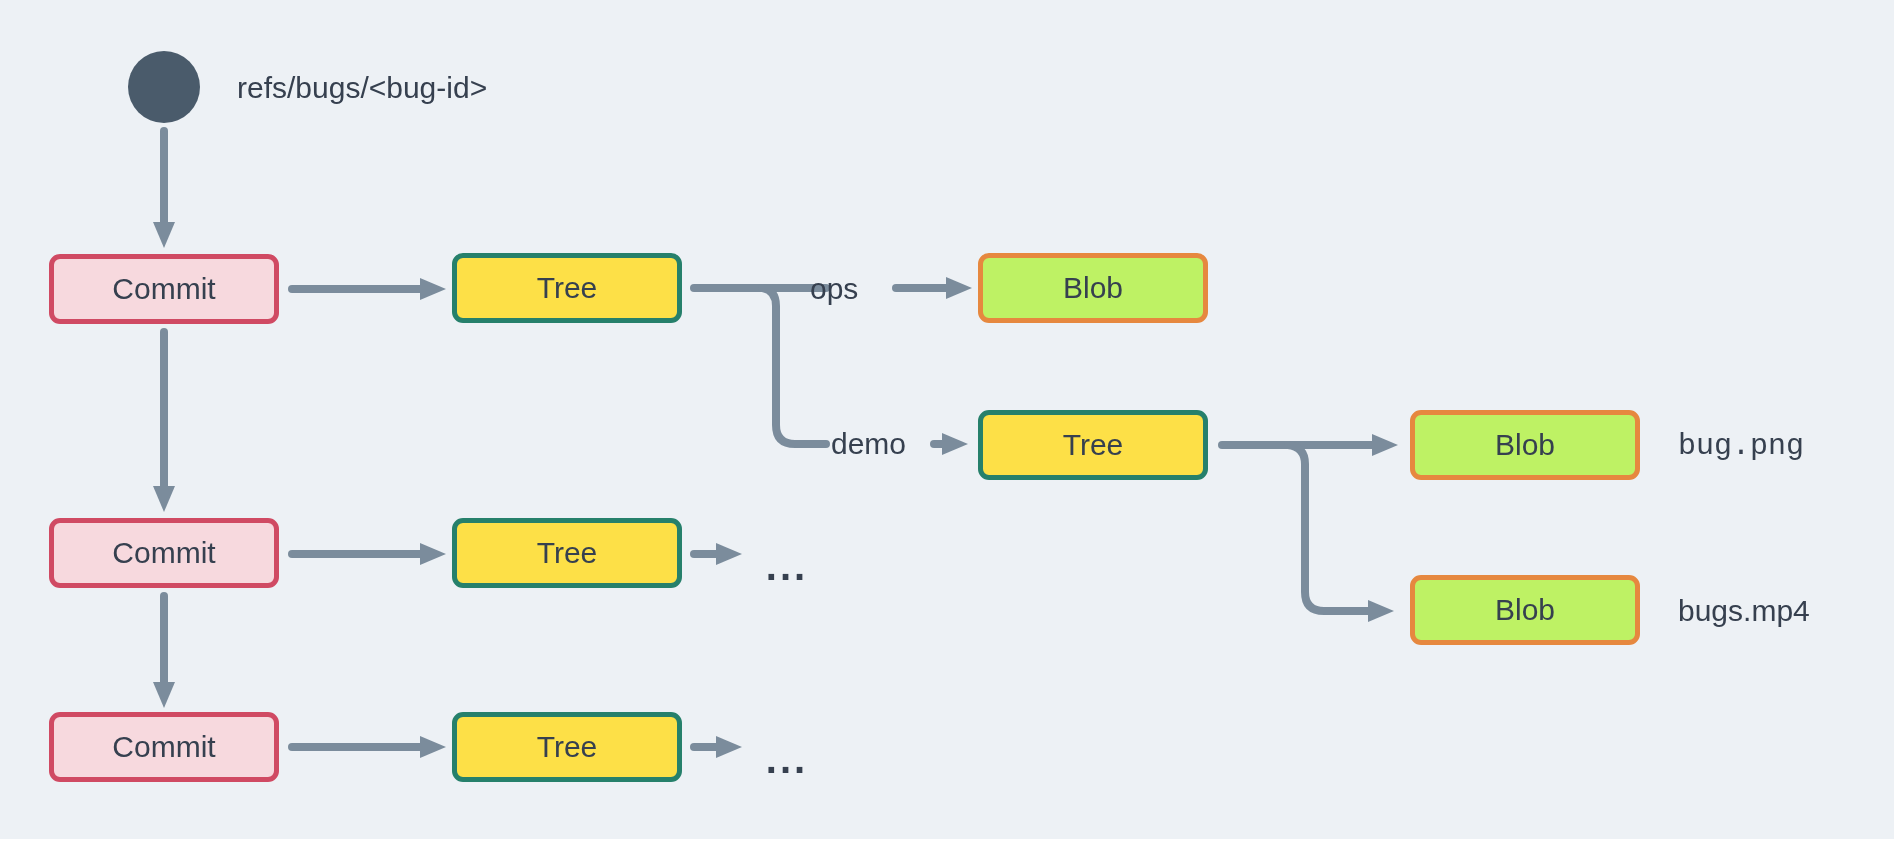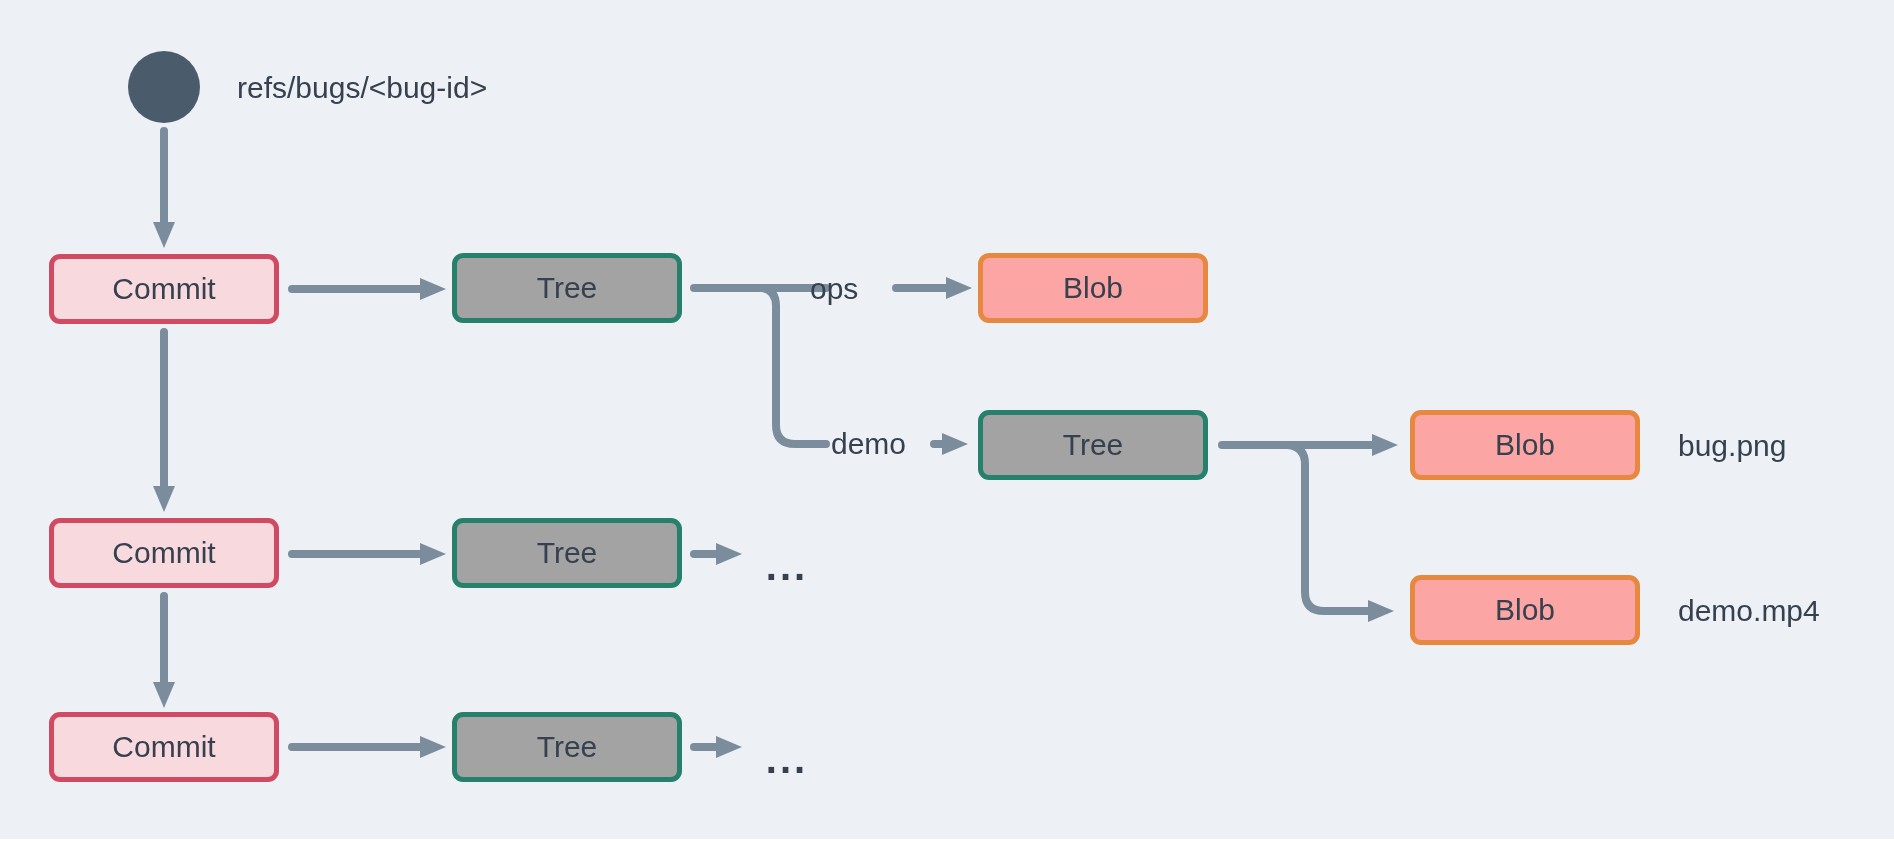--- a/index.html
+++ b/index.html
@@ -7,32 +7,32 @@
     position:relative;width:1894px;height:844px;background:#edf1f5;
     overflow:hidden;font-family:"Liberation Sans","DejaVu Sans",sans-serif;
   }
   .edges{position:absolute;left:0;top:0;width:1894px;height:844px;pointer-events:none;}
   .node{
     position:absolute;width:230px;height:70px;box-sizing:border-box;
     border-radius:11px;border:5px solid;display:flex;align-items:center;justify-content:center;
     font-size:30px;color:#36404f;text-align:center;
   }
   .commit{background:#f7d9de;border-color:#d04a63;}
-  .tree{background:#a3a3a3;border-color:#26806b;}
-  .blob{background:#fca5a5;border-color:#e6883f;}
+  .tree{background:#fde047;border-color:#26806b;}
+  .blob{background:#bef264;border-color:#e6883f;}
   .ref-circle{
     position:absolute;left:128px;top:51px;width:72px;height:72px;border-radius:50%;
     background:#4a5b6b;
   }
   .txt{position:absolute;color:#36404f;font-size:30px;line-height:36px;white-space:nowrap;}
   .ref-label{left:237px;top:70px;}
   .edge-label{text-align:left;}
   .lbl-ops{left:810px;top:271px;width:100px;}
   .lbl-media{left:831px;top:426px;width:100px;}
-  .lbl-bug{left:1678px;top:428px;}
+  .lbl-bug{left:1678px;top:428px;font-family:Liberation Mono, monospace;}
   .lbl-demo{left:1678px;top:593px;}
   .ellipsis{
     position:absolute;width:70px;height:60px;text-align:center;color:#36404f;
     font-size:40px;line-height:60px;font-weight:700;letter-spacing:3px;
   }
   .ell-1{left:752px;top:536px;}
   .ell-2{left:752px;top:729px;}
   .bottom-strip{position:absolute;left:0;bottom:0;width:100%;height:5px;background:#ffffff;}
 </style>
 </head>
@@ -97,19 +97,19 @@
     <span>Blob</span>
   </div>
   <div class="node blob" style="left:1410px;top:575px;">
     <span>Blob</span>
   </div>
 
   <div class="txt edge-label lbl-ops">ops</div>
   <div class="txt edge-label lbl-media">demo</div>
 
   <div class="txt lbl-bug">bug.png</div>
-  <div class="txt lbl-demo">demo.mp4</div>
+  <div class="txt lbl-demo">bugs.mp4</div>
 
   <div class="ellipsis ell-1">...</div>
   <div class="ellipsis ell-2">...</div>
 
   <div class="bottom-strip"></div>
 </div>
 
 </body></html>

